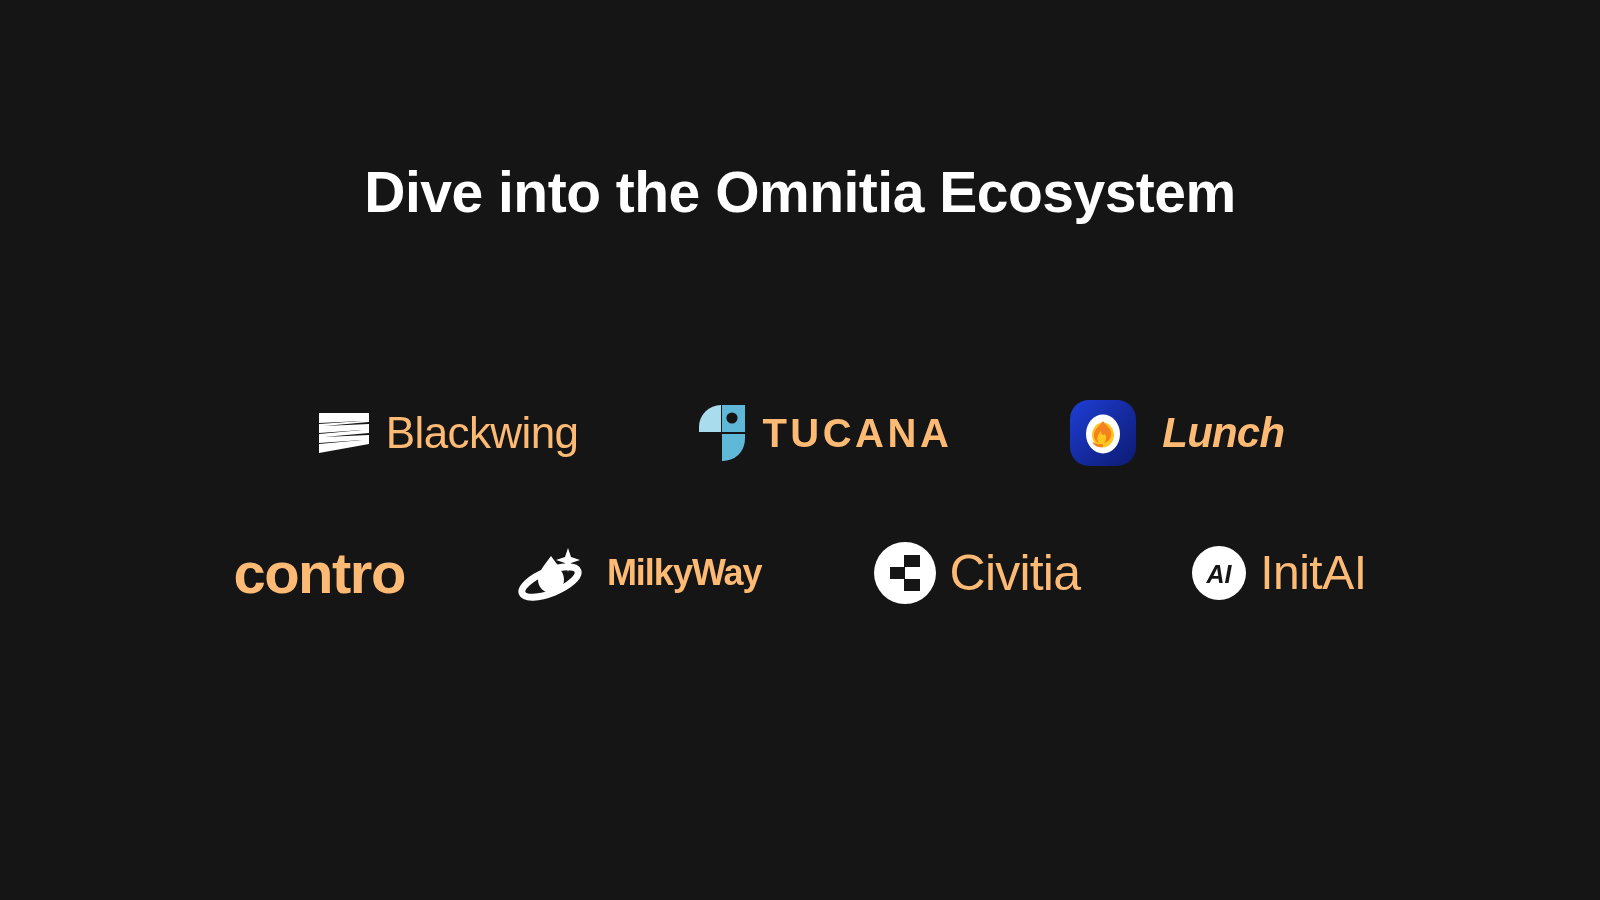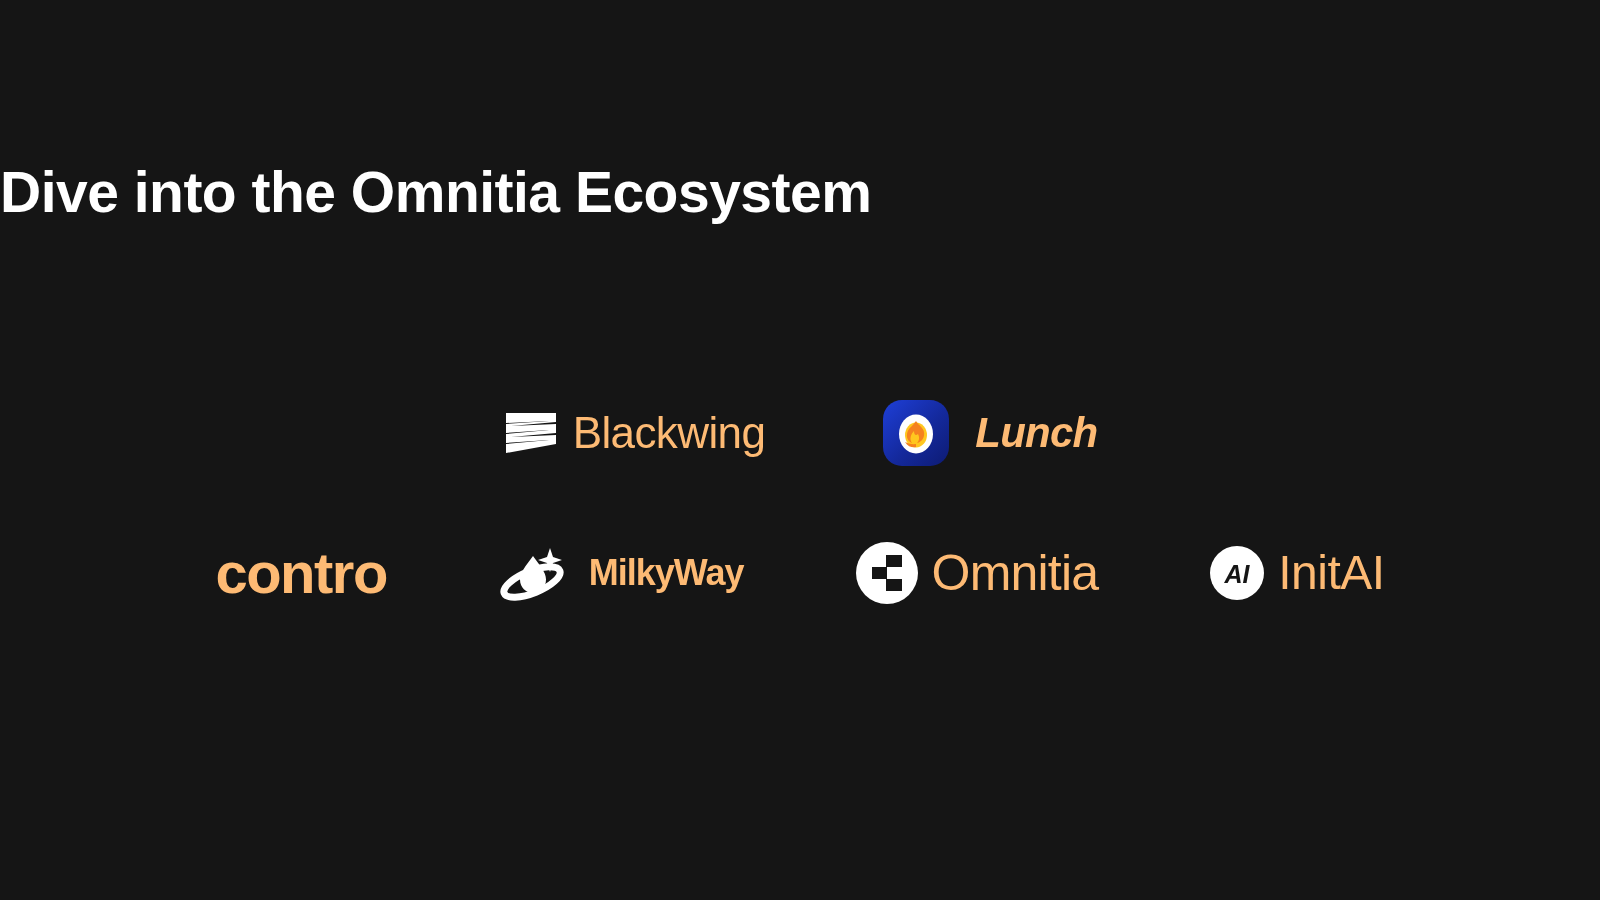--- a/index.html
+++ b/index.html
@@ -23,21 +23,21 @@
     height:900px;
     background:#151515;
   }
 
   
   .heading {
     position:absolute;
     top:160px;
     left:0;
     width:100%;
-    text-align:left;
+    text-align:center;
     font-size:57px;
     line-height:1.15;
     font-weight:700;
     letter-spacing:-0.5px;
     color:#ffffff;
     font-family:"Liberation Sans", sans-serif;
   }
 
   
   .logo-grid {
@@ -148,20 +148,34 @@
 
       <div class="logo">
         <span class="logo-mark mark-blackwing">
           <svg viewBox="0 0 56 44" width="56" height="44" aria-hidden="true">
             <path d="M3 2 H53 V11 L8 15 L53 13 V22 L8 26 L53 24 V33 L3 42 V33 L46 29 L3 32 V23 L46 19 L3 22 V13 L46 10 L3 12 Z" fill="#ffffff"></path>
           </svg>
         </span>
         <span class="logo-word word-blackwing">Blackwing</span>
       </div>
 
+      <div class="logo">
+        <span class="logo-mark mark-tucana">
+          <svg viewBox="0 0 52 62" width="52" height="62" aria-hidden="true">
+
+            <path d="M25 3 A22 22 0 0 0 3 25 L3 30 L25 30 Z" fill="#A9DCEC"></path>
+
+            <rect x="26" y="3" width="23" height="27" fill="#5FB8D8"></rect>
+            <circle cx="36" cy="16" r="5.6" fill="#151515"></circle>
+
+            <path d="M26 32 L49 32 L49 37 A22 22 0 0 1 26 59 Z" fill="#5FB8D8"></path>
+          </svg>
+        </span>
+        <span class="logo-word word-tucana">TUCANA</span>
+      </div>
 
       <div class="logo">
         <span class="logo-mark mark-lunch">
           <svg viewBox="0 0 66 66" width="66" height="66" aria-hidden="true">
             <defs>
               <linearGradient id="lunchBg" x1="0" y1="0" x2="1" y2="1">
                 <stop offset="0%" stop-color="#1E3FD8"></stop>
                 <stop offset="55%" stop-color="#14299C"></stop>
                 <stop offset="100%" stop-color="#0D1B73"></stop>
               </linearGradient>
@@ -204,21 +218,21 @@
       <div class="logo">
         <span class="logo-mark mark-civitia">
           <svg viewBox="0 0 62 62" width="62" height="62" aria-hidden="true">
             <circle cx="31" cy="31" r="31" fill="#ffffff"></circle>
             <rect x="30" y="13" width="16" height="12" fill="#151515"></rect>
             <rect x="30" y="37" width="16" height="12" fill="#151515"></rect>
             <rect x="16" y="25" width="15" height="12" fill="#151515"></rect>
             <rect x="31" y="25" width="8" height="12" fill="#ffffff"></rect>
           </svg>
         </span>
-        <span class="logo-word word-civitia">Omnitia</span>
+        <span class="logo-word word-civitia">Civitia</span>
       </div>
 
       <div class="logo">
         <span class="logo-mark mark-initai">
           <svg viewBox="0 0 54 54" width="54" height="54" aria-hidden="true">
             <circle cx="27" cy="27" r="27" fill="#ffffff"></circle>
             <text x="27" y="37" text-anchor="middle" font-family="Liberation Sans, sans-serif" font-size="25" font-weight="700" font-style="italic" fill="#151515">AI</text>
           </svg>
         </span>
         <span class="logo-word word-initai">InitAI</span>

